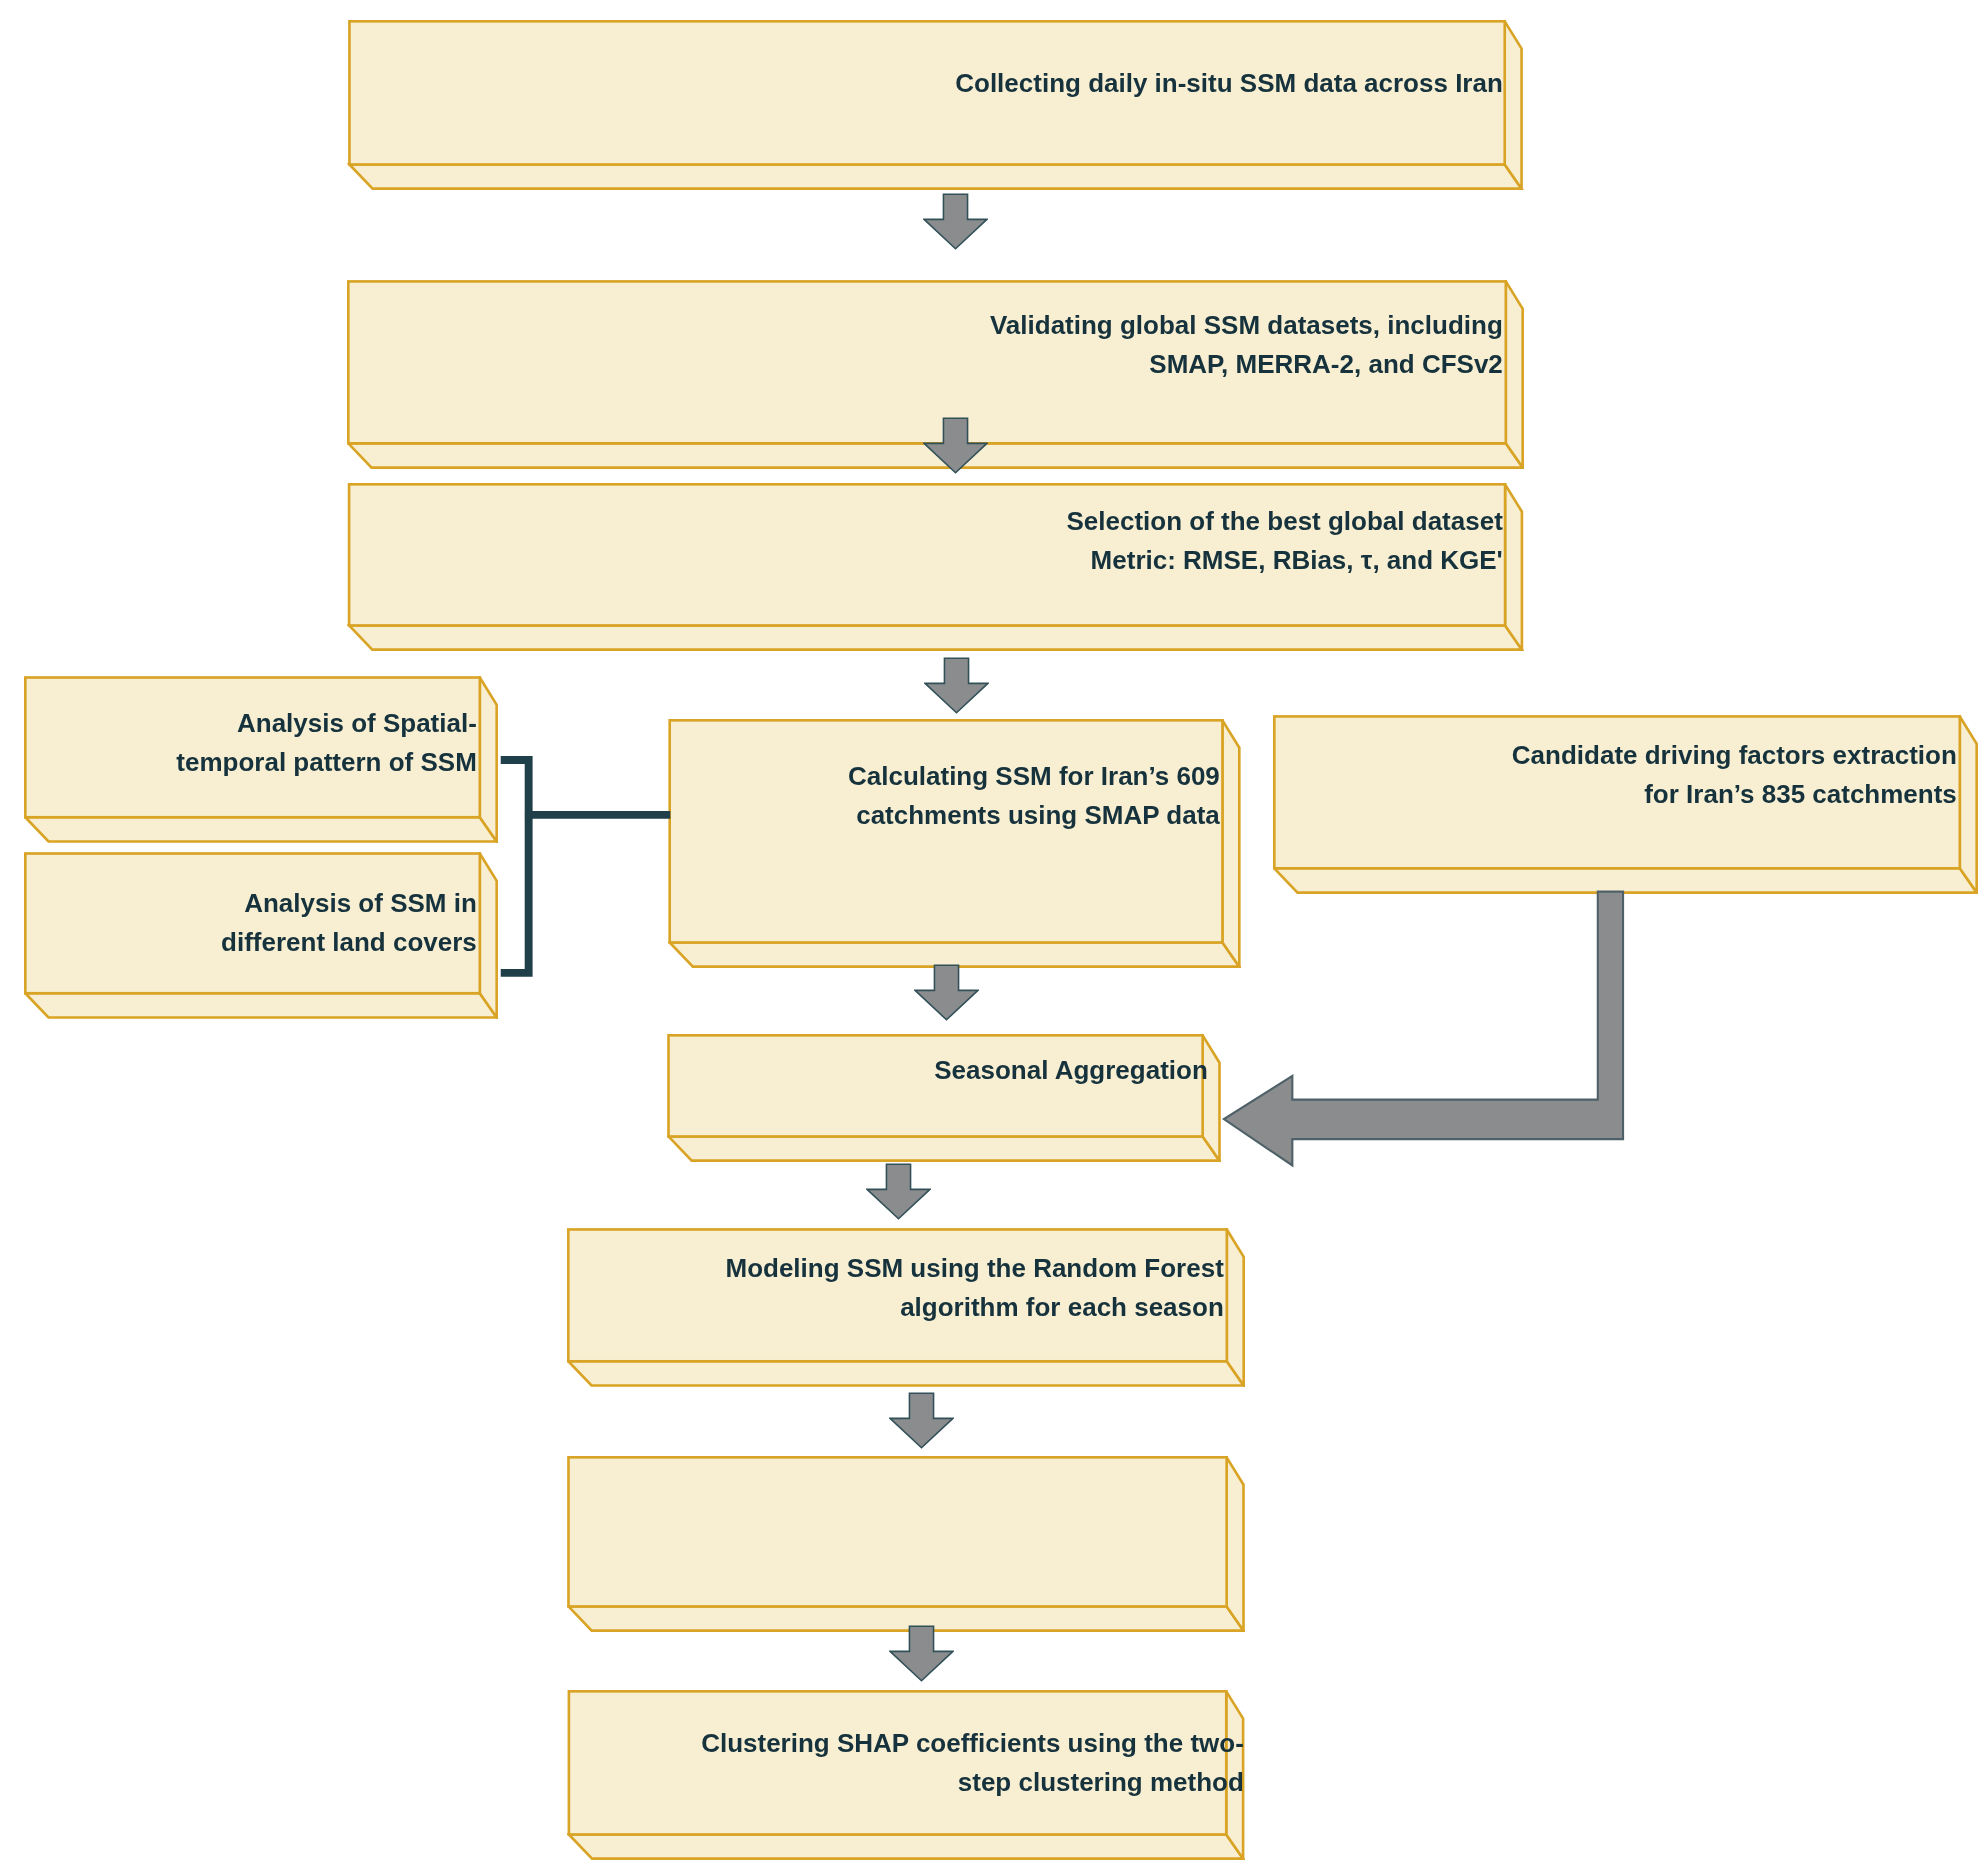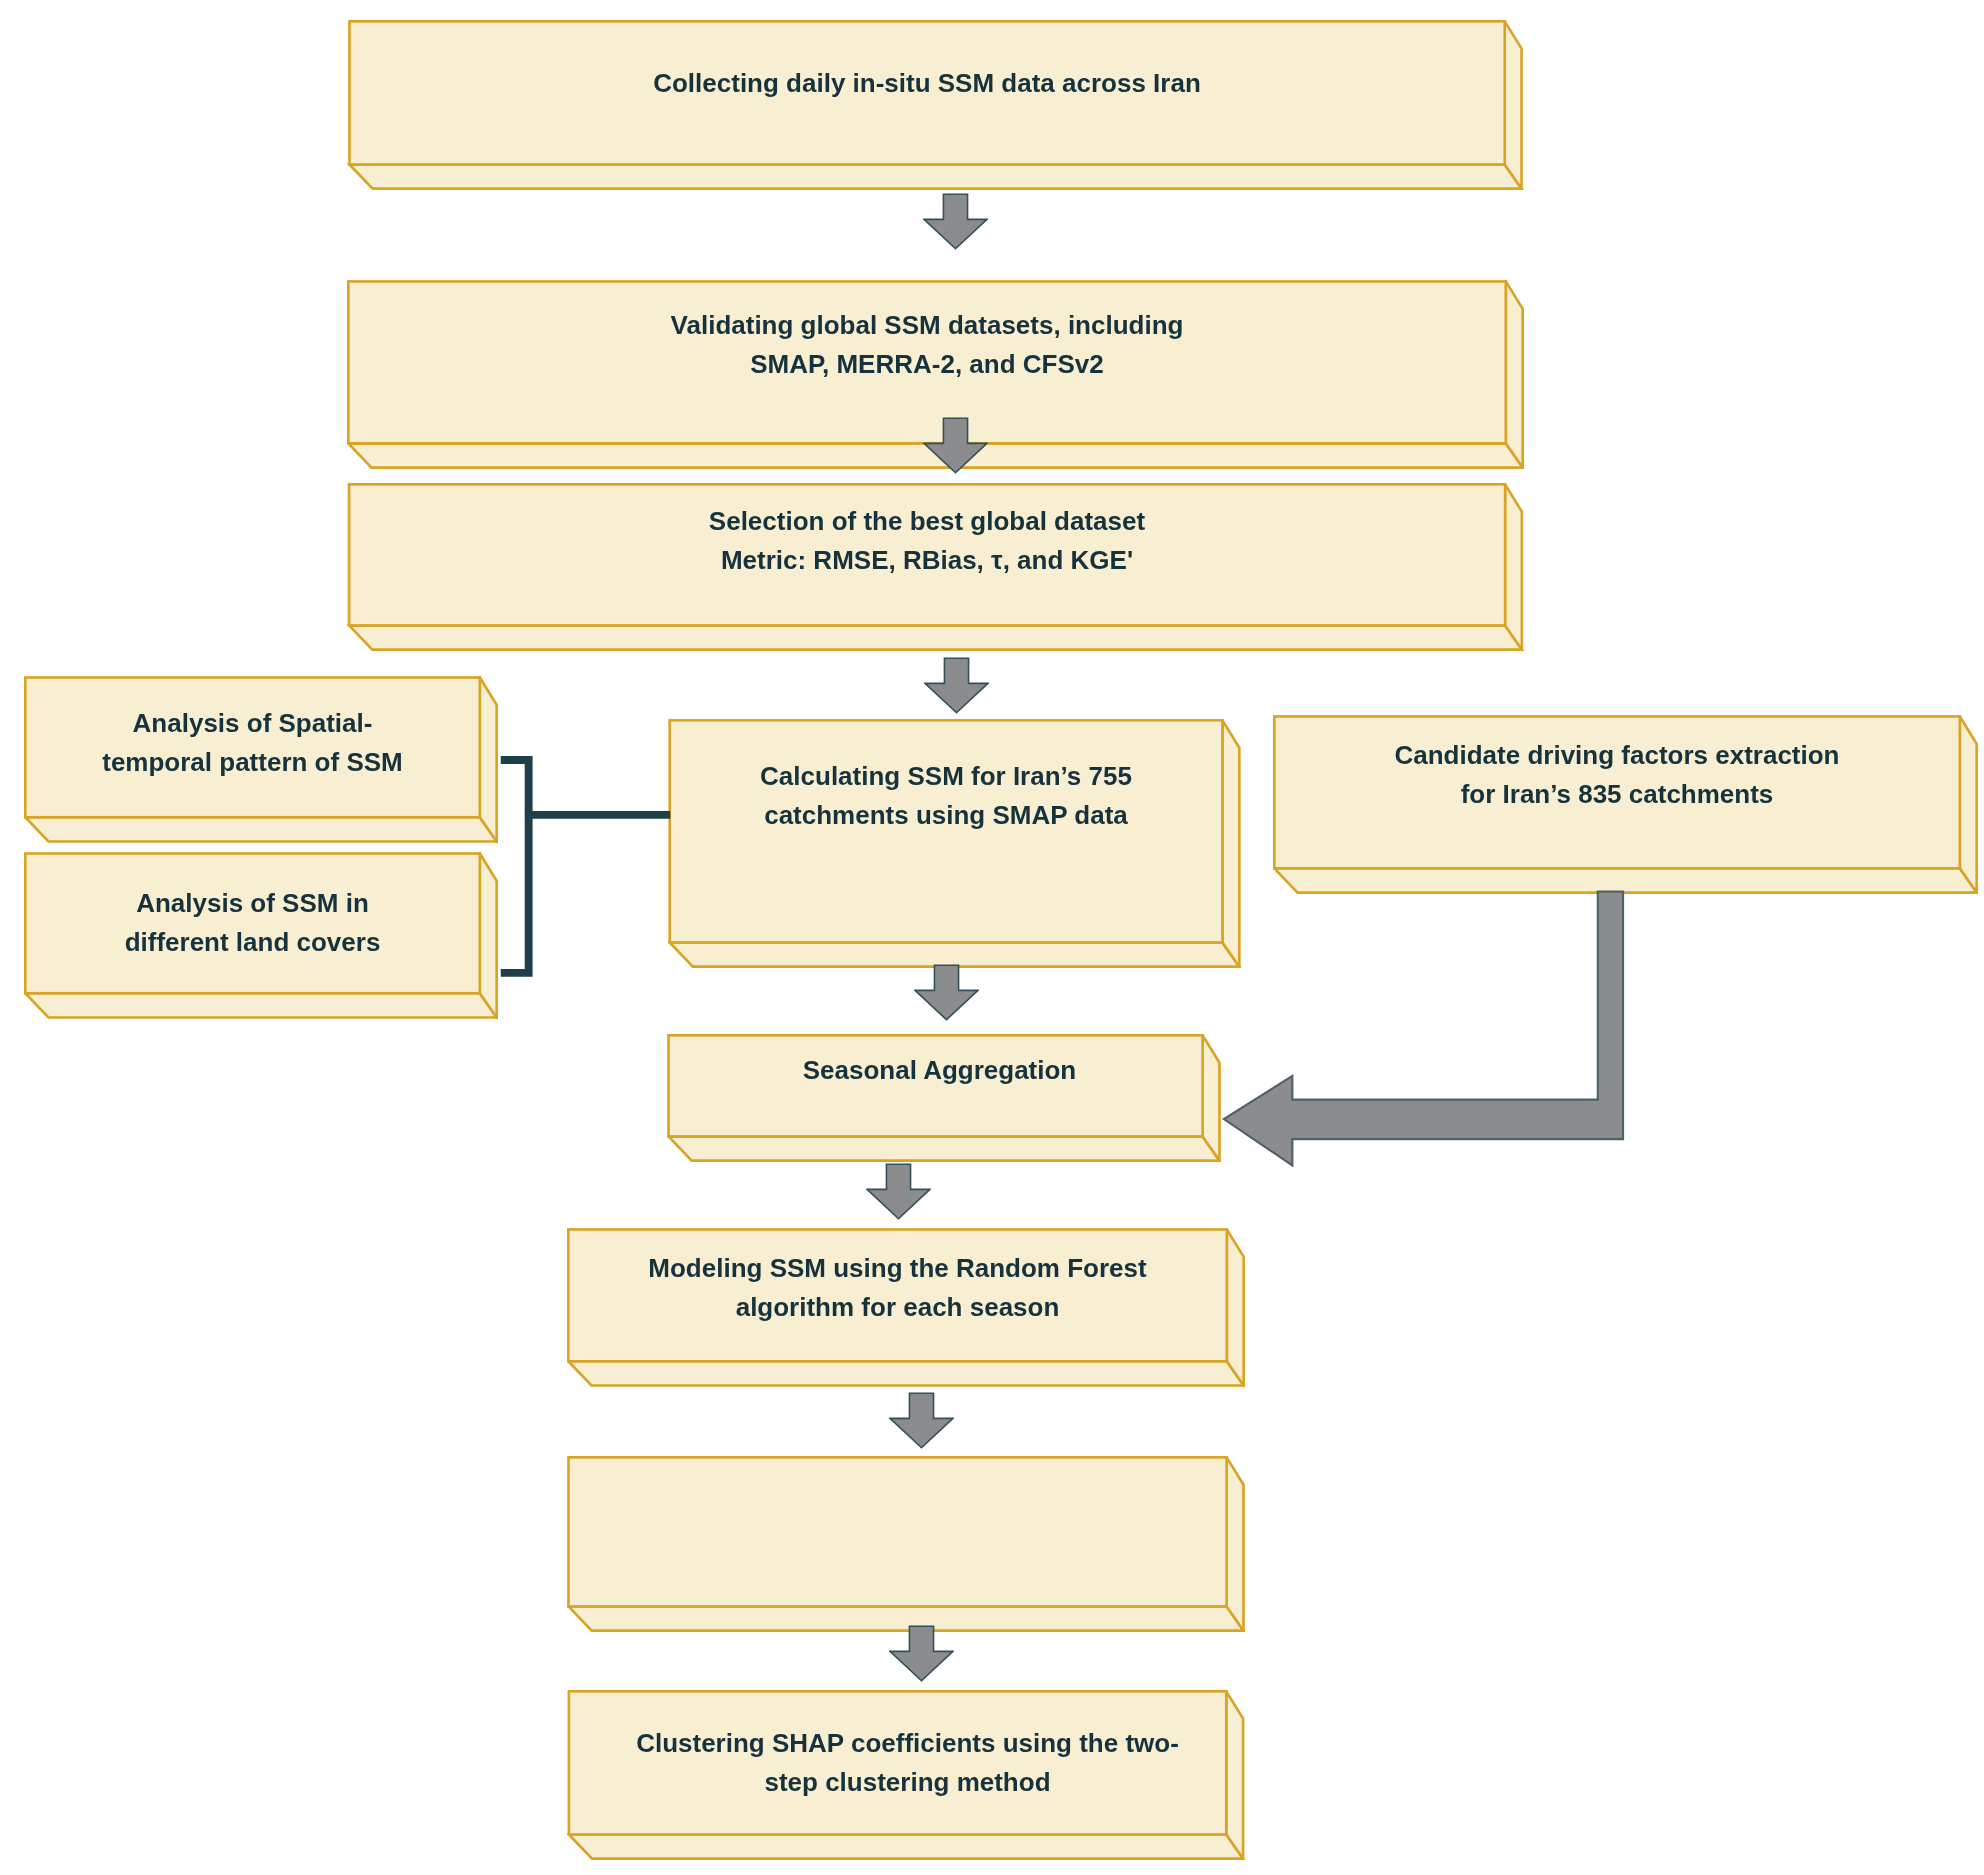--- a/index.html
+++ b/index.html
@@ -5,21 +5,21 @@
   html,body{margin:0;padding:0;background:#ffffff;}
   .canvas{
     position:relative;width:1985px;height:1876px;background:#ffffff;
     font-family:"Liberation Sans", sans-serif;overflow:hidden;
   }
   .slab{position:absolute;}
   .slab svg.slab3d{position:absolute;pointer-events:none;}
   .label{
     position:absolute;left:3.2px;right:3.2px;top:0;
     padding-top:var(--pt,26px);
-    text-align:center;
+    text-align:right;
     font-weight:700;
     font-size:26px;
     line-height:39px;
     color:#16323C;
     white-space:pre-line;
     letter-spacing:0px;
   }
   .arrow-abs{position:absolute;}
 </style>
 </head>
@@ -75,21 +75,21 @@
     <div class="label">Analysis of SSM in
 different land covers</div>
   </div>
 
   <div class="slab" style="left:669px;top:720px;width:554px;height:223px;--pt:37px;">
       <svg class="slab3d" width="573" height="249" style="left:-1.3px;top:-1.3px" viewBox="-2.5 -2.5 1087 473">
         <polygon points="0,422 44,468 1082,468 1050,422" fill="#F8EFD3" stroke="#D9A425" stroke-width="5" stroke-linejoin="miter"></polygon>
         <polygon points="1050,0 1082,52 1082,468 1050,422" fill="#F8EFD3" stroke="#D9A425" stroke-width="5" stroke-linejoin="miter"></polygon>
         <rect x="0" y="0" width="1050" height="422" fill="#F8EFD3" stroke="#D9A425" stroke-width="5"></rect>
       </svg>
-    <div class="label">Calculating SSM for Iran’s 755
+    <div class="label">Calculating SSM for Iran’s 609
 catchments using SMAP data</div>
   </div>
 
   <div class="slab" style="left:1274px;top:716px;width:686px;height:152px;--pt:20px;">
       <svg class="slab3d" width="705" height="179" style="left:-1.3px;top:-1.3px" viewBox="-2.5 -2.5 1337 339">
         <polygon points="0,288 44,334 1332,334 1300,288" fill="#F8EFD3" stroke="#D9A425" stroke-width="5" stroke-linejoin="miter"></polygon>
         <polygon points="1300,0 1332,52 1332,334 1300,288" fill="#F8EFD3" stroke="#D9A425" stroke-width="5" stroke-linejoin="miter"></polygon>
         <rect x="0" y="0" width="1300" height="288" fill="#F8EFD3" stroke="#D9A425" stroke-width="5"></rect>
       </svg>
     <div class="label">Candidate driving factors extraction

